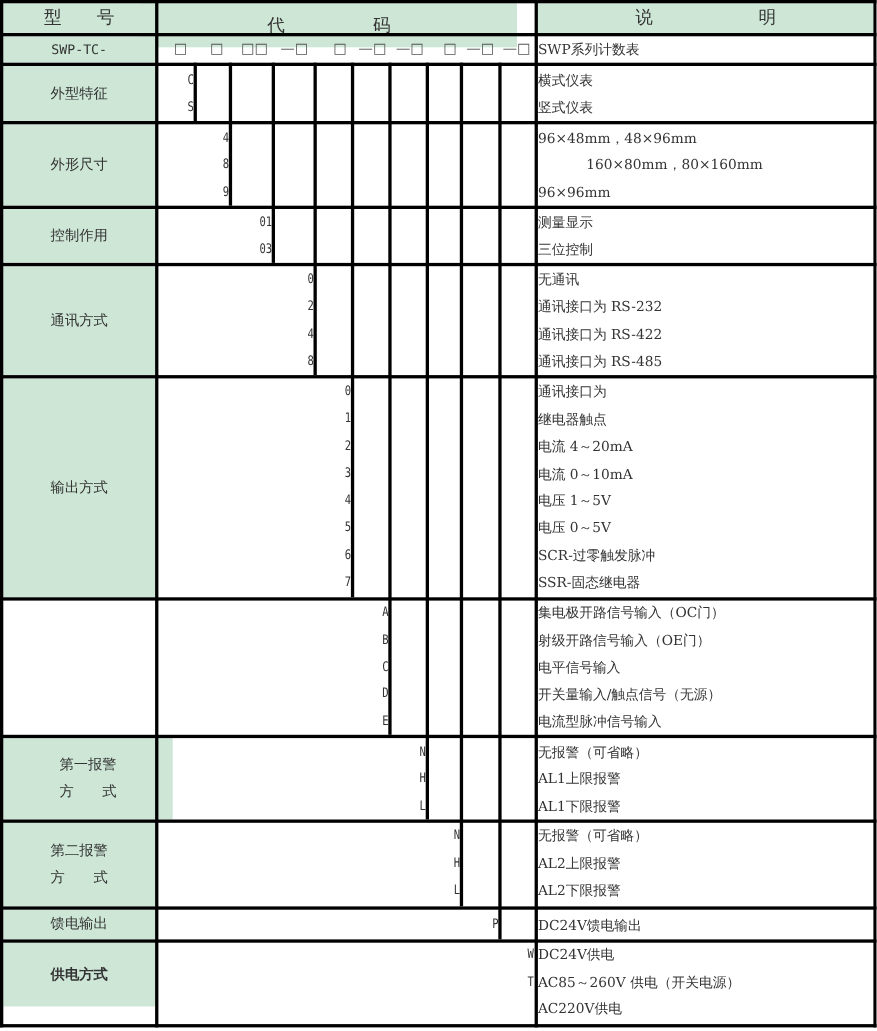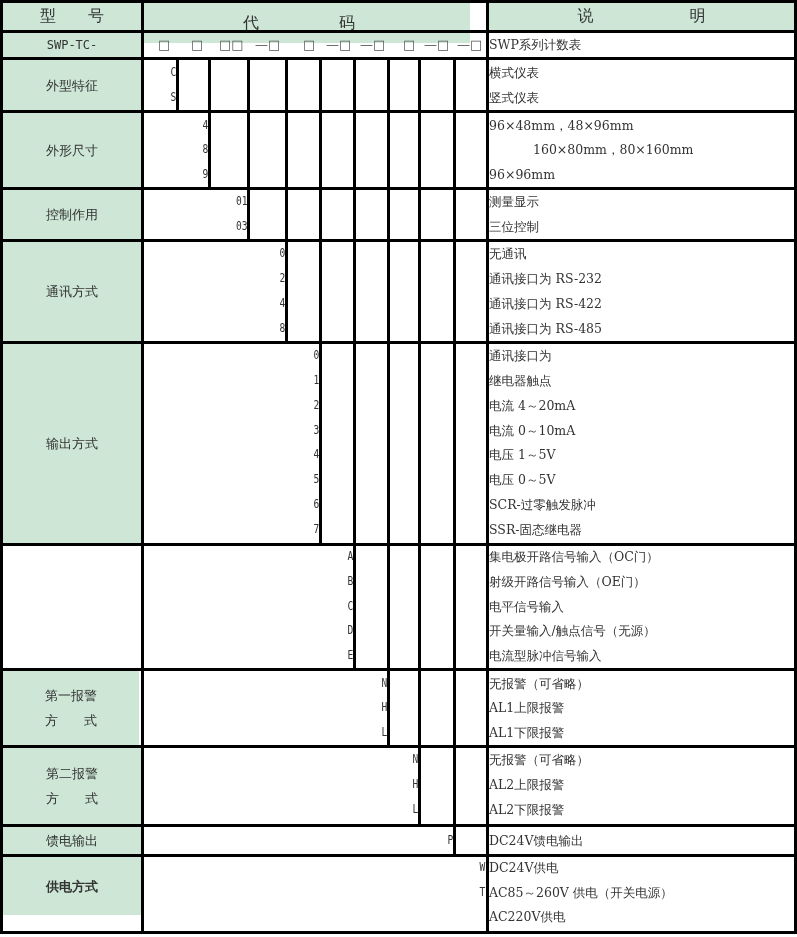--- a/index.html
+++ b/index.html
@@ -59,21 +59,21 @@
     </div>
   <div class="cell label" style="left:3px;top:190px;width:138px;height:49px;">
       <span>控制作用</span>
     </div>
   <div class="cell label" style="left:3px;top:242px;width:138px;height:99px;">
       <span>通讯方式</span>
     </div>
   <div class="cell label" style="left:3px;top:344px;width:138px;height:199px;">
       <span>输出方式</span>
     </div>
-  <div class="cell label" style="left:3px;top:671px;width:136px;height:74px;">
+  <div class="cell label" style="left:3px;top:671px;width:154px;height:74px;">
       <span>第一报警</span>
       <span>方　　式</span>
     </div>
   <div class="cell label" style="left:3px;top:748px;width:138px;height:76px;">
       <span>第二报警</span>
       <span>方　　式</span>
     </div>
   <div class="cell label" style="left:3px;top:827px;width:138px;height:27px;">
       <span>馈电输出</span>
     </div>

